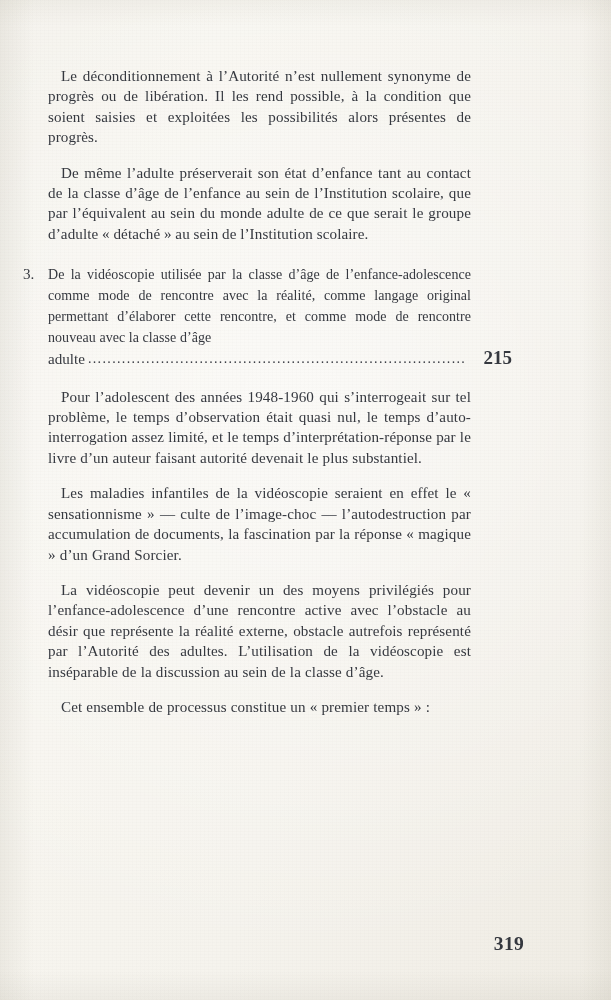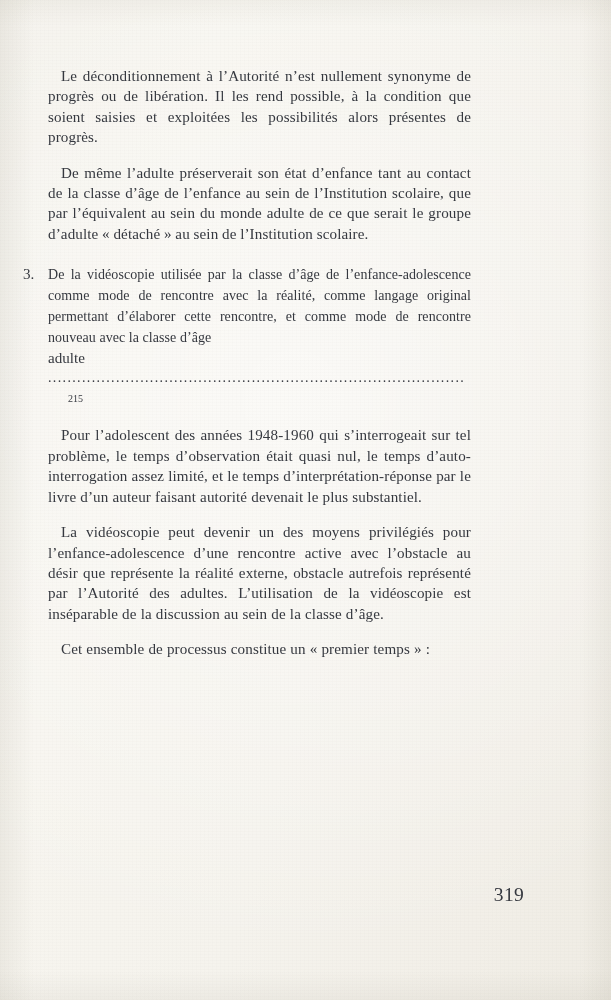--- a/index.html
+++ b/index.html
@@ -107,52 +107,53 @@
     text-align: justify;
     letter-spacing: 0.004em;
     margin: 0;
   }
   .toc-lastline {
     display: flex;
     align-items: baseline;
     font-size: 15.1px;
     line-height: 20.4px;
     width: 464px;
-    flex-direction: column;
   }
   .toc-tail-word {
     white-space: nowrap;
     padding-right: 3px;
   }
   .toc-leader {
     flex: 1 1 auto;
     overflow: hidden;
     white-space: nowrap;
     letter-spacing: 1.35px;
     font-size: 14px;
     position: relative;
     top: -1px;
     color: #3a3d44;
   }
   .toc-refnum {
     flex: 0 0 auto;
     padding-left: 20px;
-    font-size: 10px;
+    font-size: 19px;
     white-space: nowrap;
+    font-weight: bold;
   }
 
   
   .folio {
     position: absolute;
     right: 87px;
-    top: 885px;
+    top: 934px;
     font-size: 19.5px;
     line-height: 1;
     letter-spacing: 0.015em;
     z-index: 3;
+    font-weight: bold;
   }
 </style>
 </head>
 <body>
 
 <div class="page">
   <div class="grain"></div>
   <div class="vignette"></div>
 </div>
 
@@ -169,20 +170,21 @@
     <div class="toc-lastline">
       <span class="toc-tail-word">adulte</span>
       <span class="toc-leader">......................................................................................</span>
       <span class="toc-refnum">215</span>
     </div>
   </div>
 
   <p class="body-par">Pour l’adolescent des années 1948-1960 qui s’interrogeait sur tel problème, le temps d’observation était quasi nul, le temps d’auto-interrogation assez limité, et le temps d’interprétation-réponse par le livre d’un auteur faisant autorité devenait le plus substantiel.</p>
 
 
+  <p class="body-par">Les maladies infantiles de la vidéoscopie seraient en effet le « sensationnisme » — culte de l’image-choc — l’autodestruction par accumulation de documents, la fascination par la réponse « magique » d’un Grand Sorcier.</p>
 
   <p class="body-par">La vidéoscopie peut devenir un des moyens privilégiés pour l’enfance-adolescence d’une rencontre active avec l’obstacle au désir que représente la réalité externe, obstacle autrefois représenté par l’Autorité des adultes. L’utilisation de la vidéoscopie est inséparable de la discussion au sein de la classe d’âge.</p>
 
   <p class="body-par">Cet ensemble de processus constitue un « premier temps » :</p>
 
 </div>
 
 <div class="folio">319</div>
 
 </body></html>

